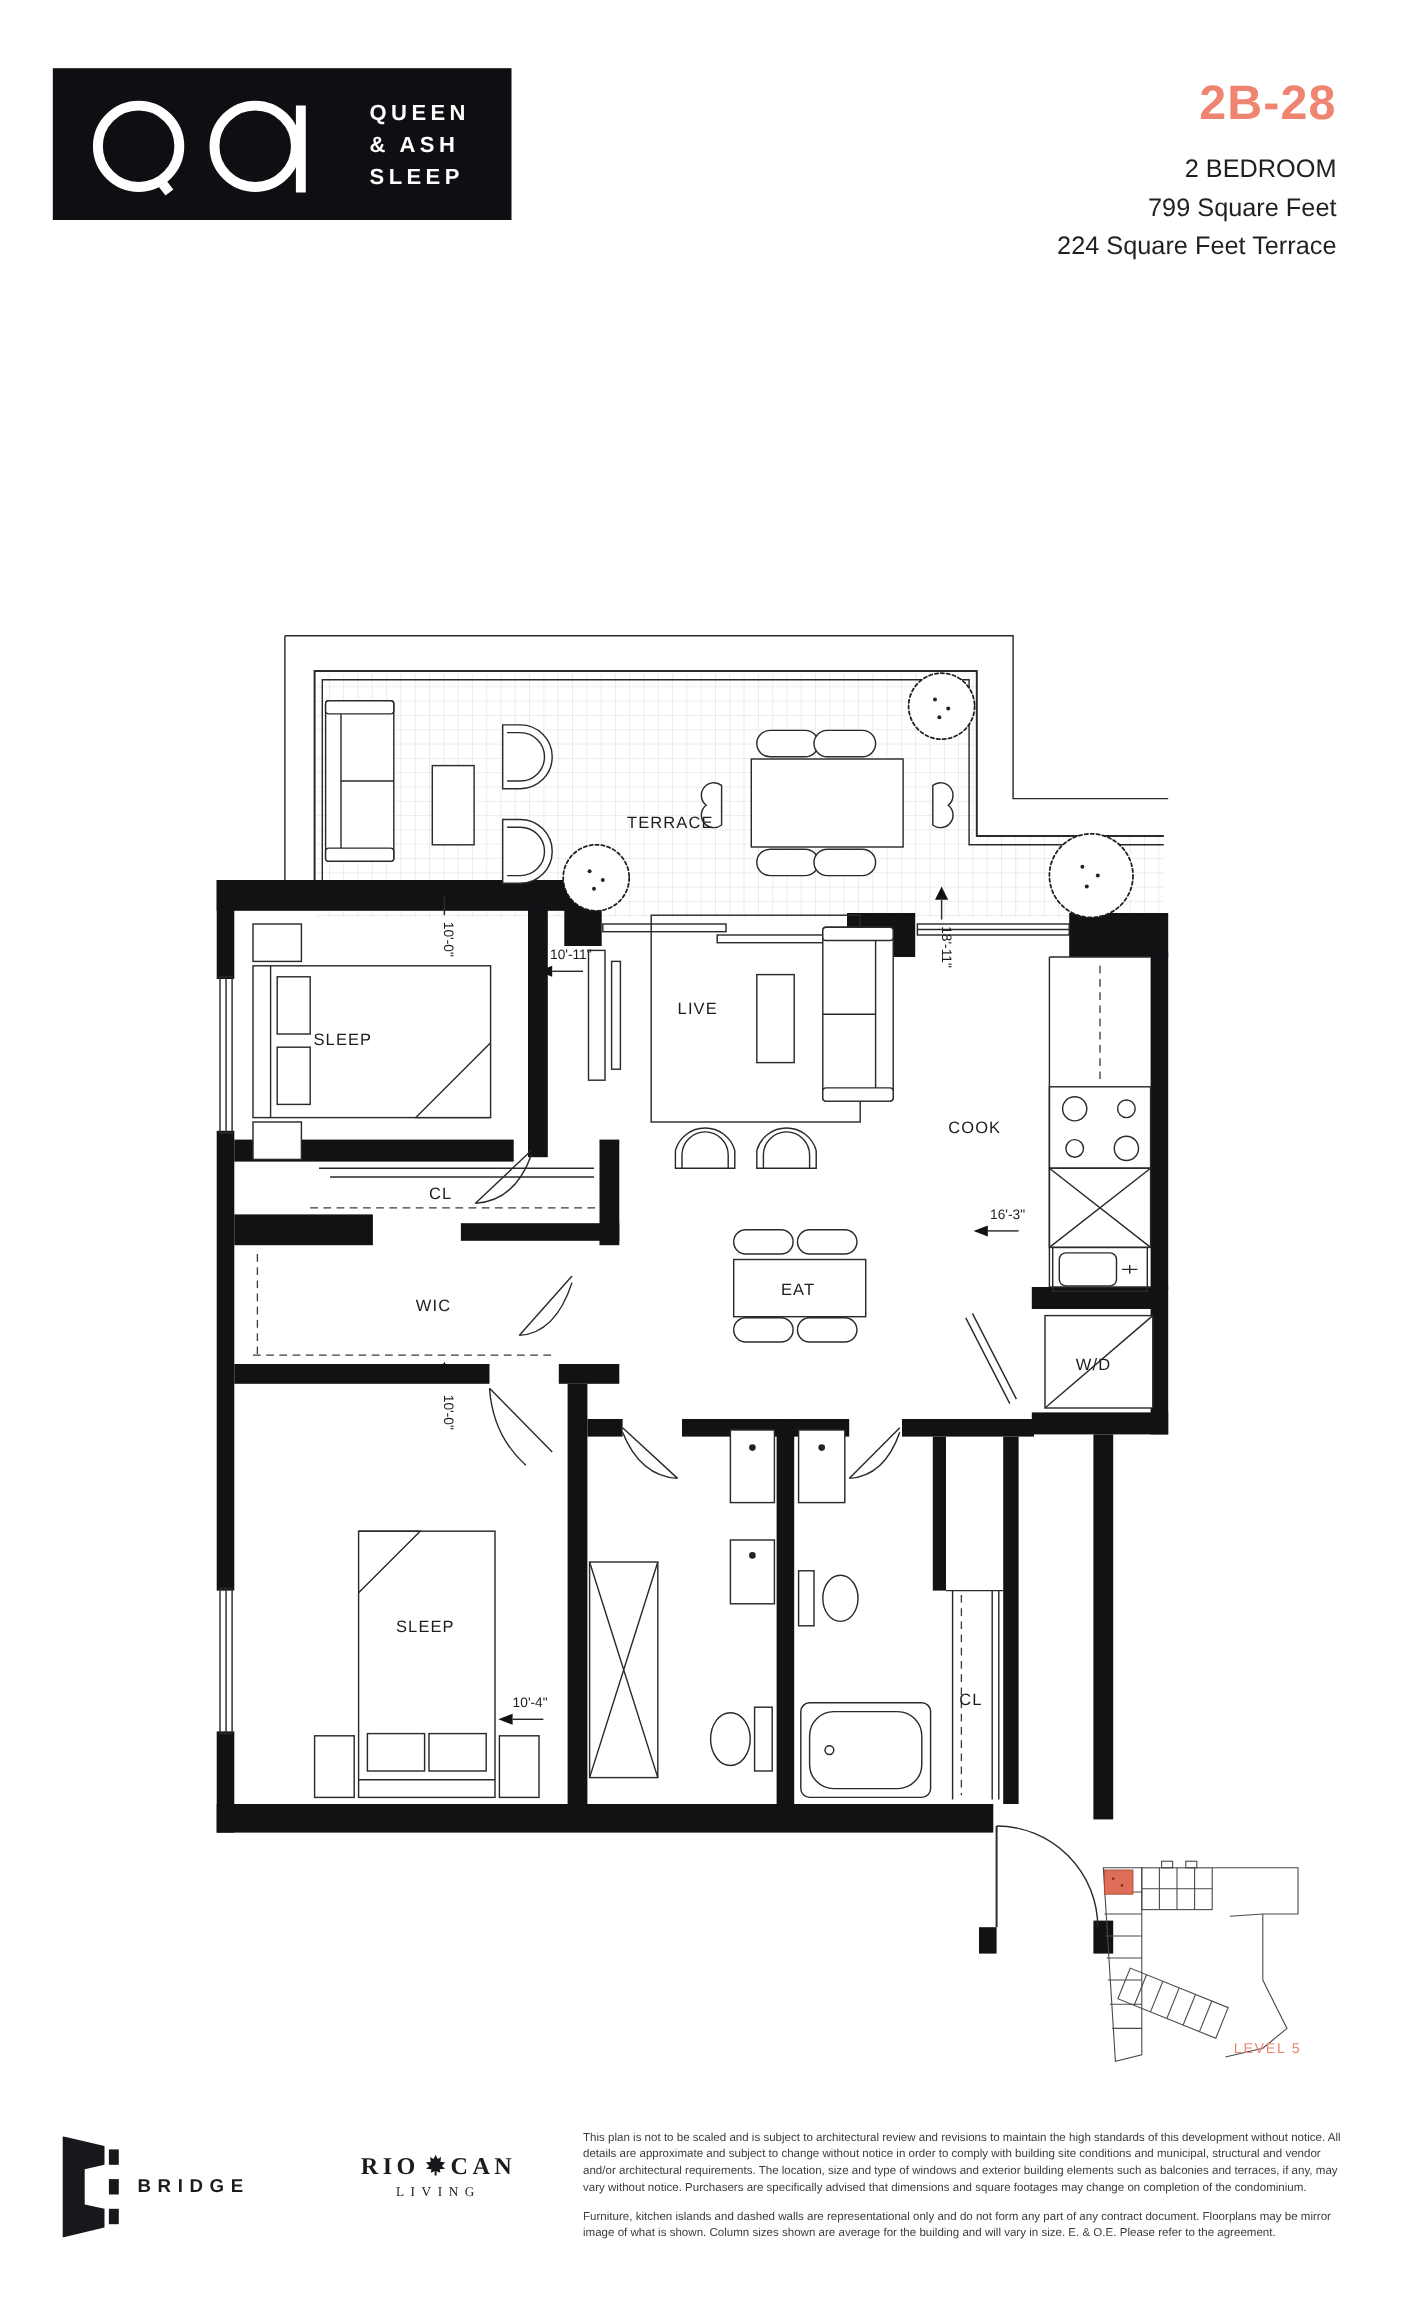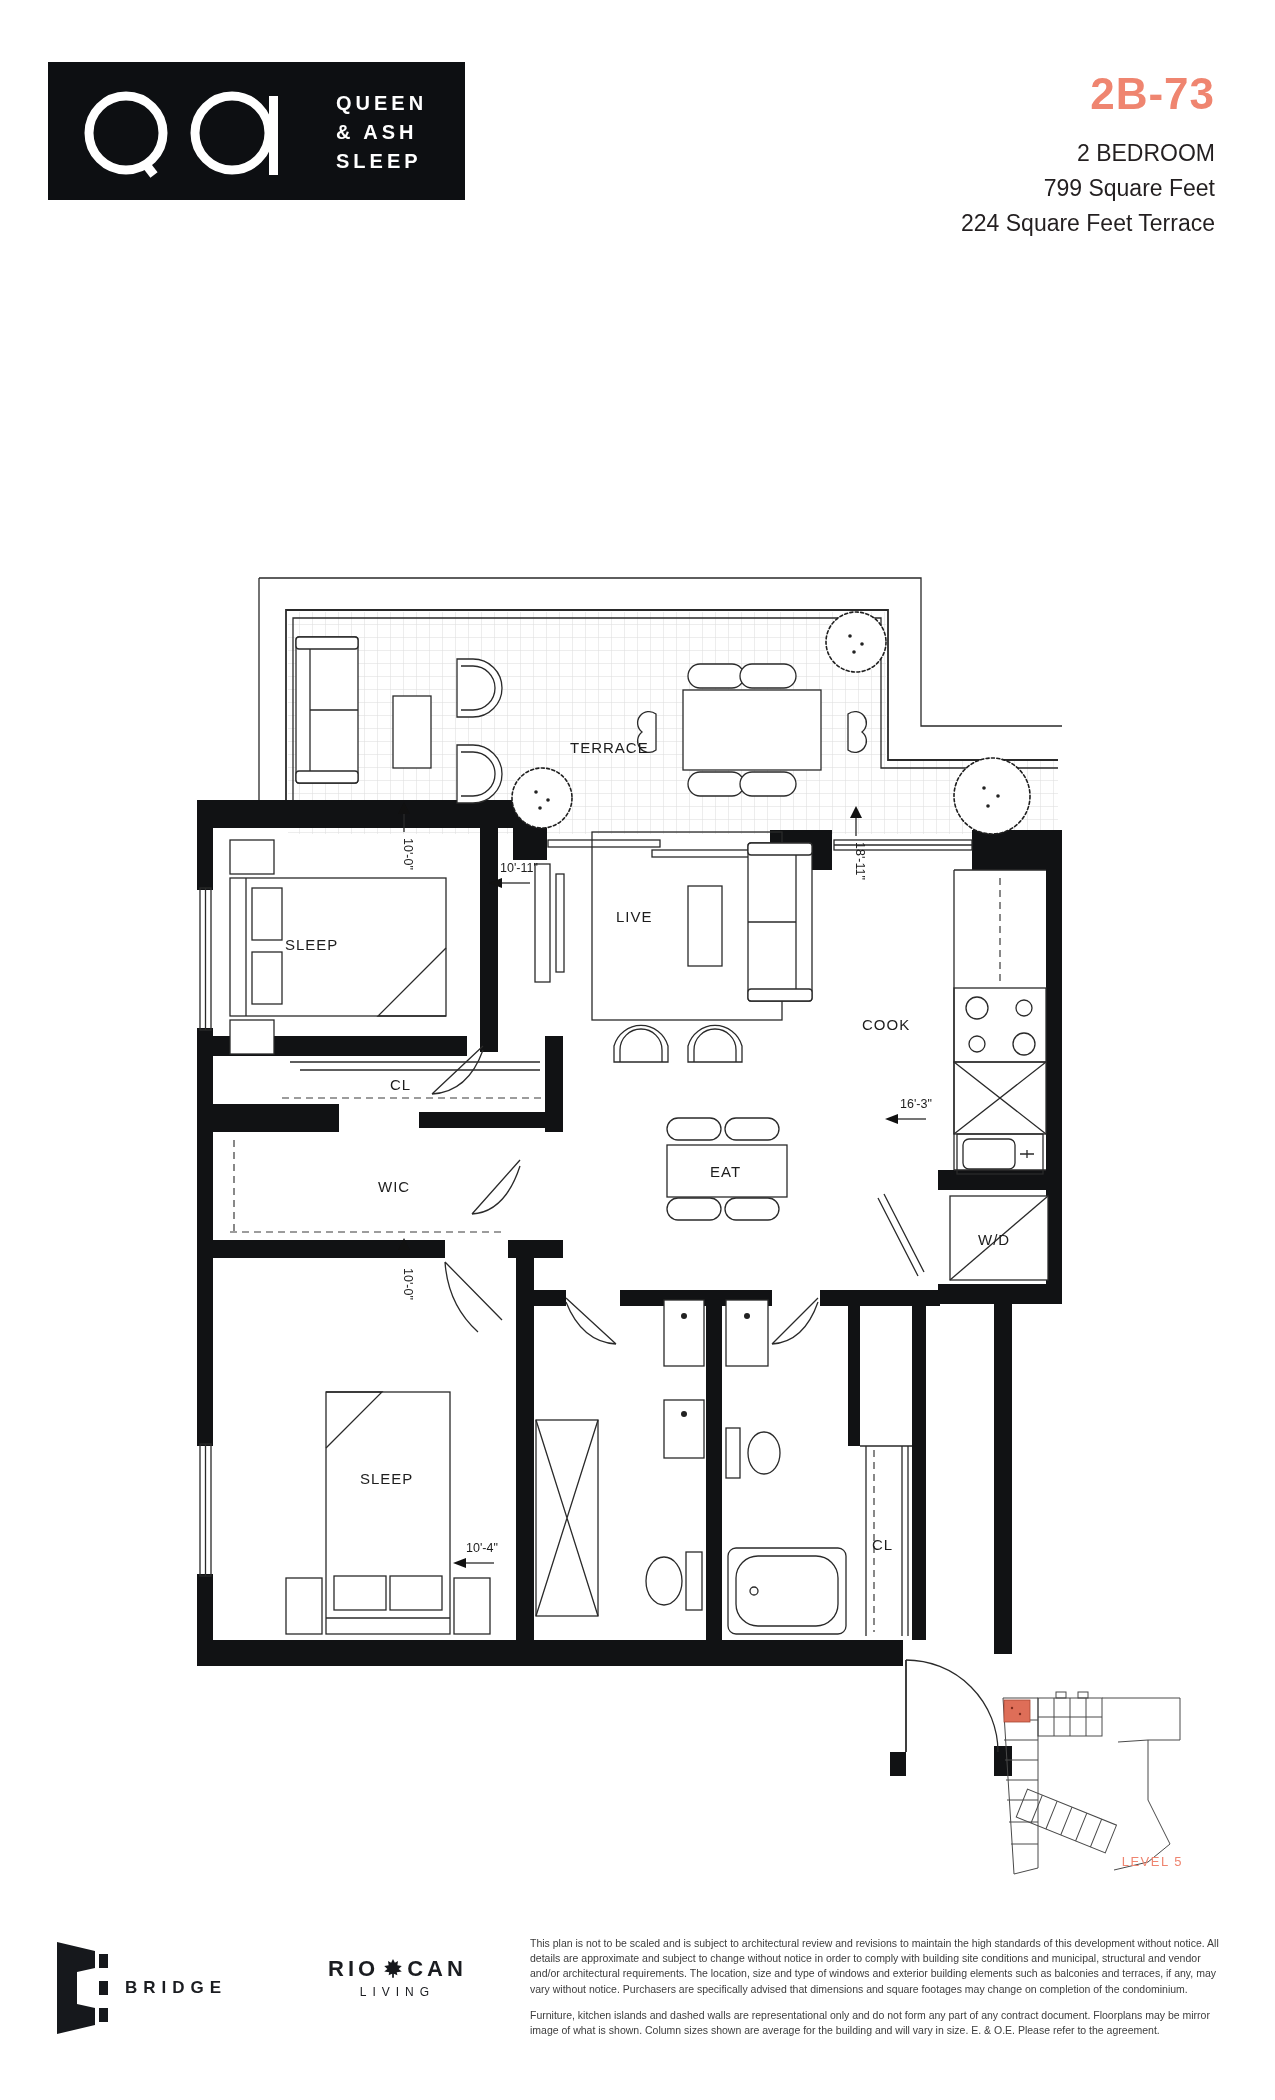--- a/index.html
+++ b/index.html
@@ -9,21 +9,21 @@
   .logo-box{position:absolute;left:48px;top:62px;width:417px;height:138px;background:#0d0f12;}
   .logo-text{position:absolute;left:288px;top:27px;color:#ffffff;font-weight:bold;
              font-size:20px;letter-spacing:4px;line-height:29px;white-space:nowrap;}
   .unit-block{position:absolute;right:60px;top:70px;text-align:right;}
   .unit-number{font-size:44px;font-weight:bold;letter-spacing:1px;line-height:1.1;}
   .unit-line{font-size:23px;line-height:35px;color:#231f20;}
   .unit-line.first{margin-top:18px;font-weight:500;}
   
   .context-logo{position:absolute;left:55px;top:1942px;display:flex;align-items:center;}
   .context-word{font-weight:bold;font-size:17px;letter-spacing:6px;margin-left:16px;color:#1a1c20;}
-  .riocan-logo{position:absolute;left:328px;top:1956px;color:#1a1c20;}
+  .riocan-logo{position:absolute;left:328px;top:1956px;color:#1a1c20;font-family:Liberation Serif, serif;}
   .riocan-row{display:flex;align-items:center;font-weight:bold;font-size:22px;letter-spacing:4px;}
   .riocan-living{font-size:12px;letter-spacing:6px;text-align:center;margin-top:3px;font-weight:500;}
   .disclaimer{position:absolute;left:530px;top:1936px;width:690px;font-size:10.5px;
               line-height:1.45;color:#3c3c3c;}
   .disclaimer p{margin:0 0 11px 0;}
   
   .plan-svg{position:absolute;left:0;top:0;}
   text.room{font-family:"Liberation Sans",sans-serif;font-size:15px;letter-spacing:1px;fill:#1d1d1d;}
   text.dim{font-family:"Liberation Sans",sans-serif;font-size:12.5px;fill:#1d1d1d;}
   text.level{font-family:"Liberation Sans",sans-serif;font-size:13px;letter-spacing:1.5px;}
@@ -49,21 +49,21 @@
       <line x1="199.5" y1="18" x2="199.5" y2="97" stroke="#ffffff" stroke-width="9"></line>
     </svg>
     <div class="logo-text">
       <div>QUEEN</div>
       <div>&amp; ASH</div>
       <div>SLEEP</div>
     </div>
   </div>
 
   <div class="unit-block">
-    <div class="unit-number" style="color:#EF8570">2B-73</div>
+    <div class="unit-number" style="color:#EF8570">2B-28</div>
     <div class="unit-line first">2 BEDROOM</div>
     <div class="unit-line">799 Square Feet</div>
     <div class="unit-line">224 Square Feet Terrace</div>
   </div>
 
   <svg class="plan-svg" width="1275" height="2100" viewBox="0 0 1275 2100">
     <defs>
       <pattern id="tiles" width="13" height="13" patternUnits="userSpaceOnUse">
         <path d="M13,0 H0 V13" stroke="#dcdcdc" stroke-width="1" fill="none"></path>
       </pattern>

